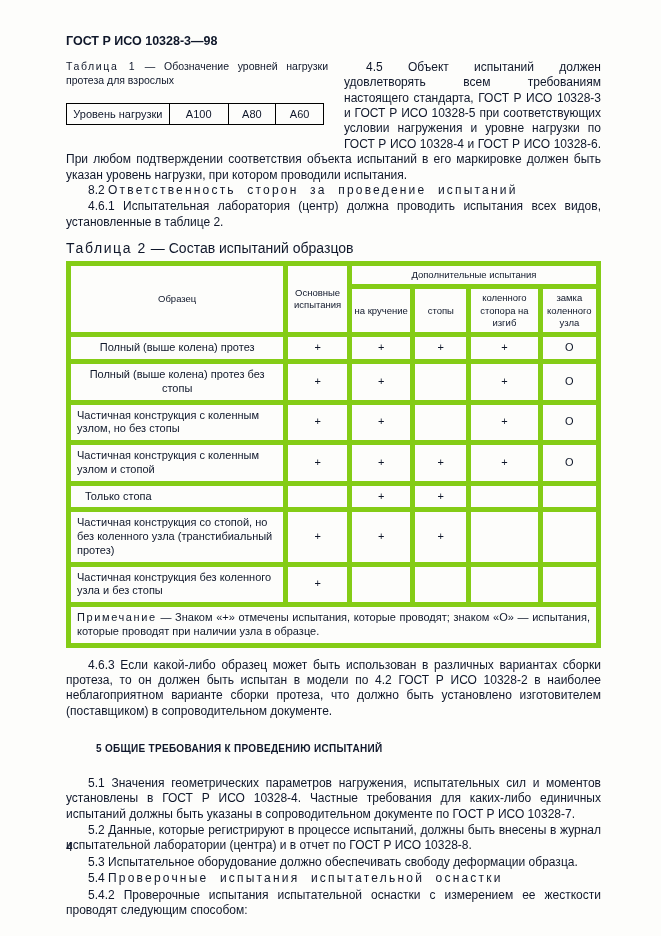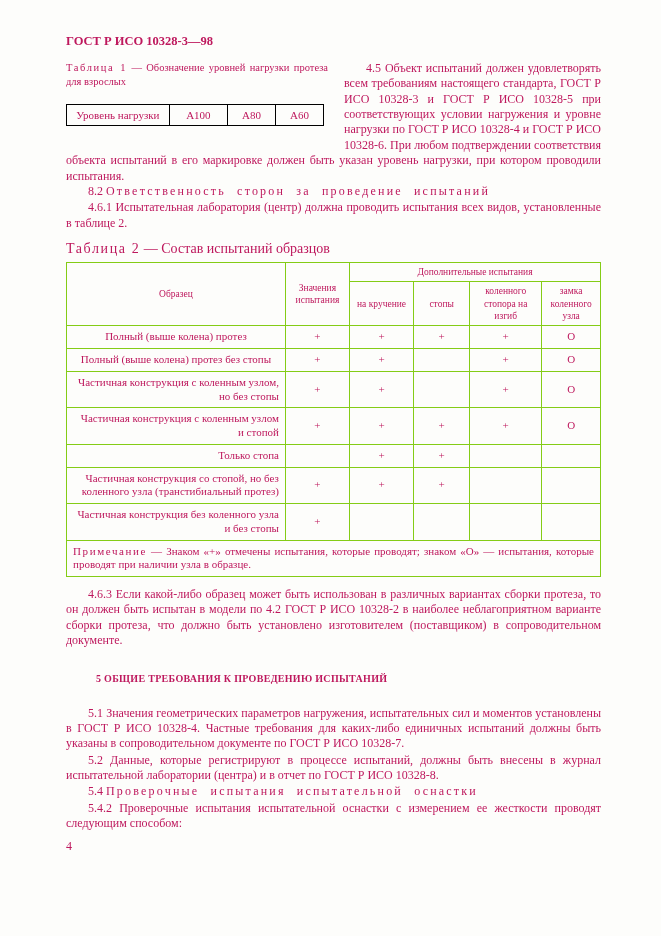--- a/index.html
+++ b/index.html
@@ -3,48 +3,48 @@
 <meta charset="utf-8">
 <style>
   html, body { margin: 0; padding: 0; background: #ffffff; }
   .page {
     position: relative;
     width: 661px;
     height: 936px;
     background: #fdfdfb;
     box-sizing: border-box;
     padding: 34px 60px 0 66px;
-    font-family: Liberation Serif, serif;
+    font-family: Liberation Sans, sans-serif;
     font-size: 12px;
-    color: #be185d;
+    color: #0f172a;
     overflow: hidden;
   }
   .doc-header { font-weight: bold; font-size: 12.5px; margin-bottom: 12px; }
 
   .top-section::after { content: ""; display: block; clear: both; }
   .left-float { float: left; width: 262px; margin-right: 16px; min-height: 92px; }
   .t1-caption { font-size: 10.5px; line-height: 1.3; margin-bottom: 7px; text-align: justify; }
   table.t1 { border-collapse: collapse; width: 258px; font-size: 11px; margin-top: 16px; }
   table.t1 td { border: 1px solid #000; text-align: center; padding: 4px 3px; }
   table.t1 td.t1-head { width: 40%; }
 
   .para { text-align: justify; text-indent: 22px; line-height: 1.28; margin: 0; }
   .para + .para { margin-top: 1px; }
   .sparse { letter-spacing: 2.2px; word-spacing: 6px; }
   .sparse-sm { letter-spacing: 1.6px; }
 
   .t2-caption { font-size: 14px; margin: 10px 0 5px; }
   table.t2 { width: 100%; border-collapse: collapse; table-layout: fixed; margin-bottom: 10px; }
-  table.t2 th, table.t2 td { border: 1px solid #84cc16; }
+  table.t2 th, table.t2 td { border: 5px solid #84cc16; }
   table.t2 thead th {
     font-size: 9.5px; font-weight: normal; text-align: center;
     padding: 3px 2px; line-height: 1.3; vertical-align: middle;
   }
   table.t2 tbody td { font-size: 11px; padding: 4px 6px; vertical-align: middle; line-height: 1.25; }
-  table.t2 td.lbl { text-align: right; }
+  table.t2 td.lbl { text-align: left; }
   table.t2 td.val { text-align: center; }
   table.t2 tbody tr:nth-child(1) td.lbl,
   table.t2 tbody tr:nth-child(2) td.lbl { text-align: center; }
   table.t2 tbody tr:nth-child(5) td.lbl { padding-left: 14px; }
   tr.note-row td { font-size: 10px; padding: 4px 10px 6px; text-align: justify; line-height: 1.3; }
 
   .section5 {
     font-weight: bold; font-size: 10px; letter-spacing: 0.3px;
     margin: 24px 0 22px; padding-left: 30px;
   }
@@ -90,21 +90,21 @@
       <col style="width:41%">
         <col style="width:12%">
         <col style="width:12%">
         <col style="width:10.5%">
         <col style="width:13.5%">
         <col style="width:11%">
     </colgroup>
     <thead>
       <tr>
         <th rowspan="2">Образец</th>
-        <th rowspan="2">Значения испытания</th>
+        <th rowspan="2">Основные испытания</th>
         <th colspan="4">Дополнительные испытания</th>
       </tr>
       <tr>
         <th>на кручение</th>
         <th>стопы</th>
         <th>коленного стопора на изгиб</th>
         <th>замка коленного узла</th>
       </tr>
     </thead>
     <tbody>
@@ -172,18 +172,19 @@
       </tr>
     </tbody>
   </table>
 
   <p class="para">4.6.3 Если какой-либо образец может быть использован в различных вариантах сборки протеза, то он должен быть испытан в модели по 4.2 ГОСТ Р ИСО 10328-2 в наиболее неблагоприятном варианте сборки протеза, что должно быть установлено изготовителем (поставщиком) в сопроводительном документе.</p>
 
   <div class="section5">5 ОБЩИЕ ТРЕБОВАНИЯ К ПРОВЕДЕНИЮ ИСПЫТАНИЙ</div>
 
   <p class="para">5.1 Значения геометрических параметров нагружения, испытательных сил и моментов установлены в ГОСТ Р ИСО 10328-4. Частные требования для каких-либо единичных испытаний должны быть указаны в сопроводительном документе по ГОСТ Р ИСО 10328-7.</p>
   <p class="para">5.2 Данные, которые регистрируют в процессе испытаний, должны быть внесены в журнал испытательной лаборатории (центра) и в отчет по ГОСТ Р ИСО 10328-8.</p>
+  <p class="para">5.3 Испытательное оборудование должно обеспечивать свободу деформации образца.</p>
   <p class="para"><span>5.4</span> <span class="sparse">Проверочные испытания испытательной оснастки</span></p>
   <p class="para">5.4.2 Проверочные испытания испытательной оснастки с измерением ее жесткости проводят следующим способом:</p>
 
   <div class="page-number">4</div>
 
 </div>
 
 </body></html>

